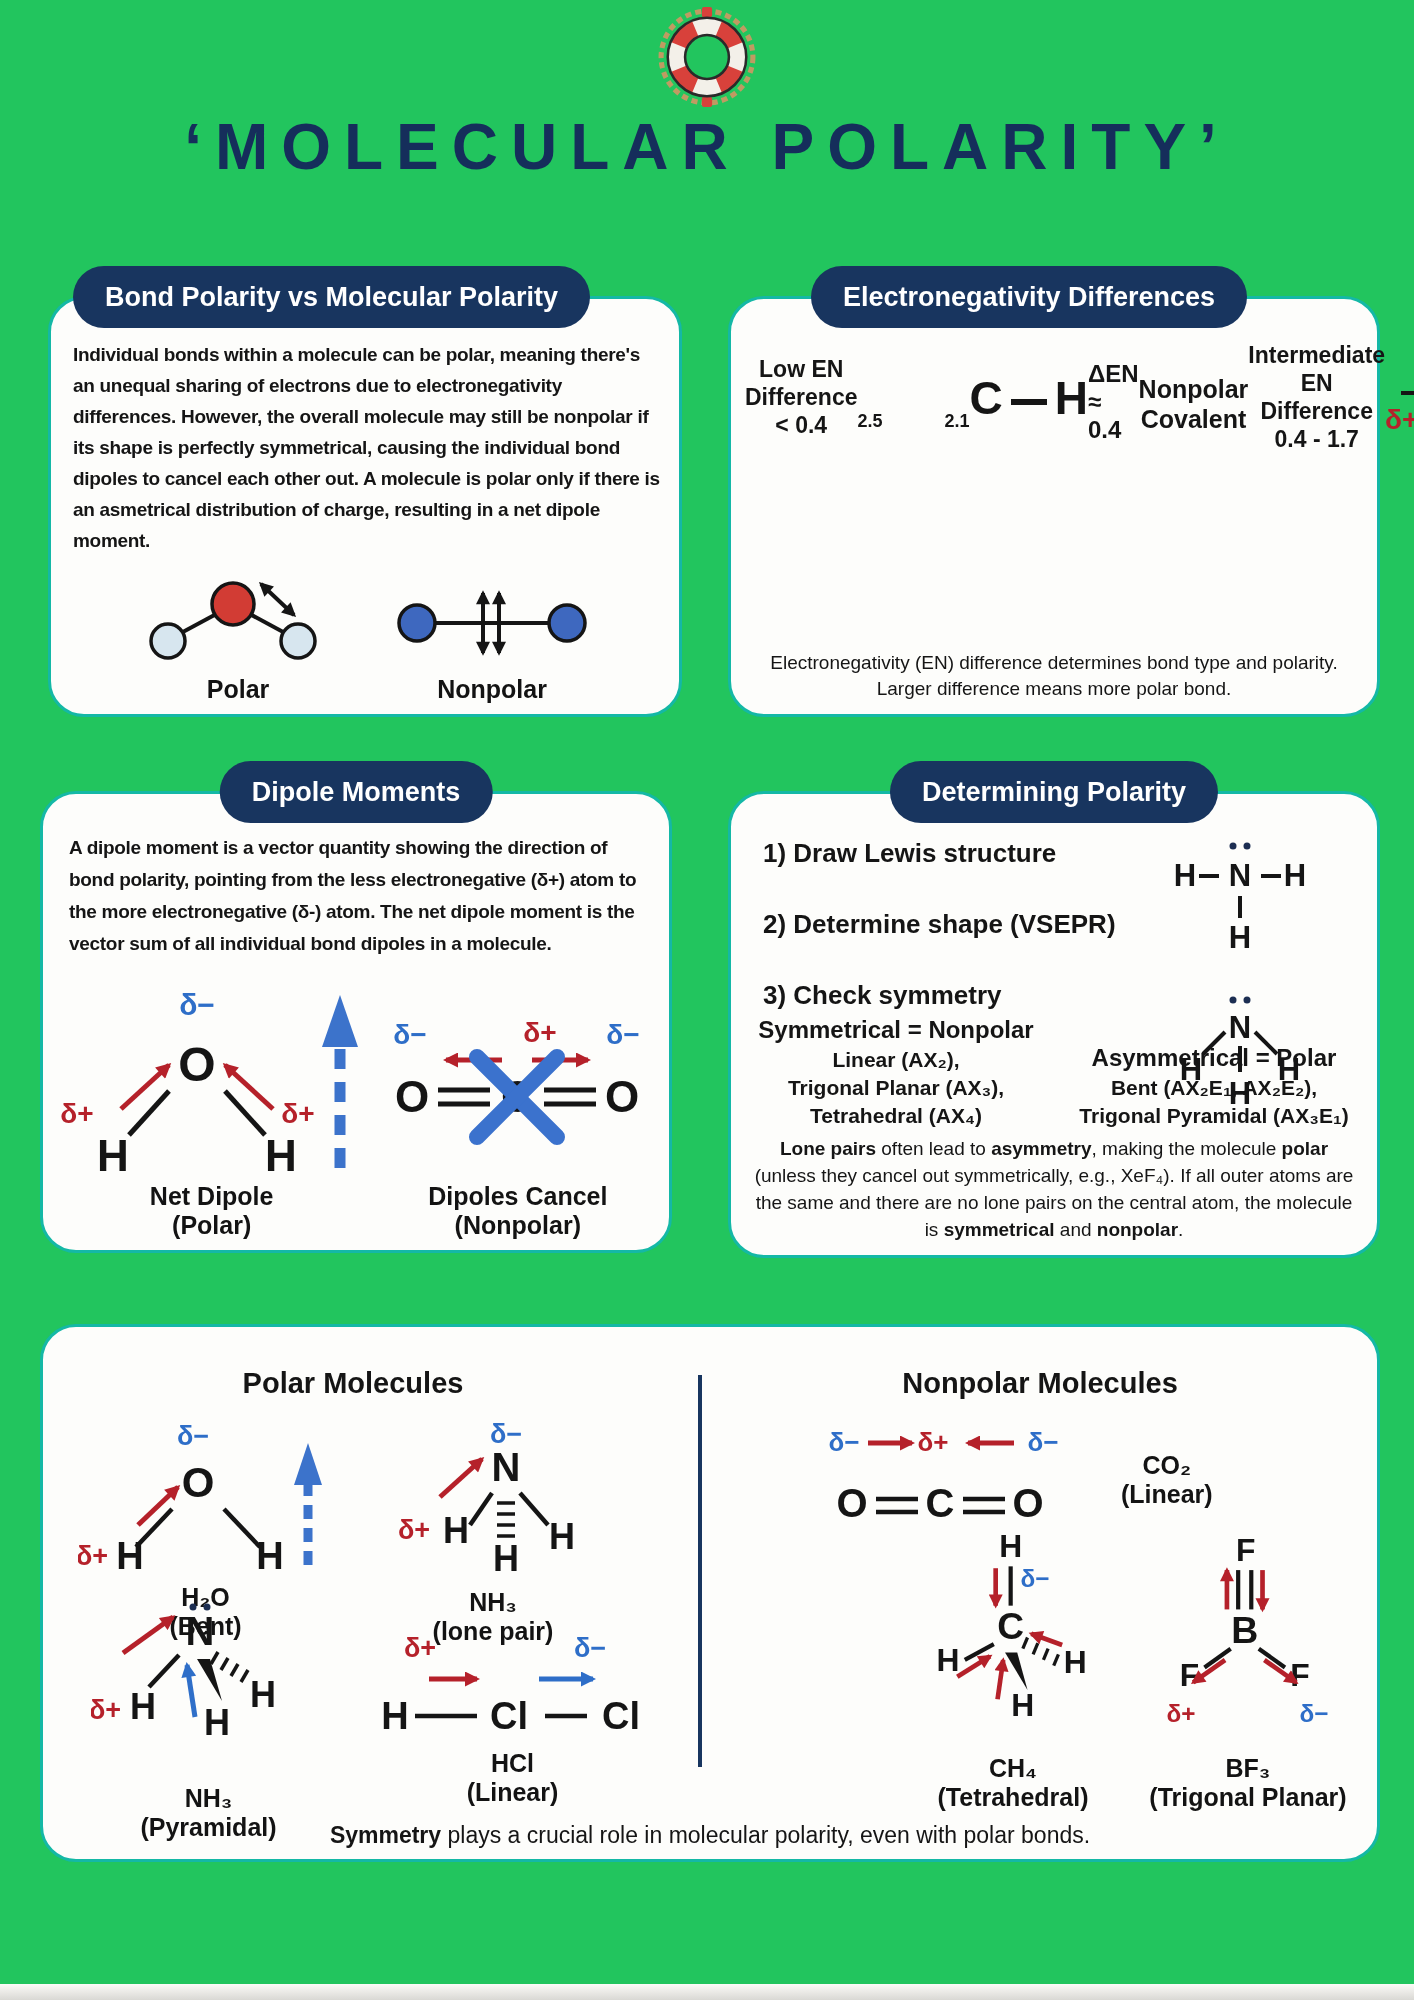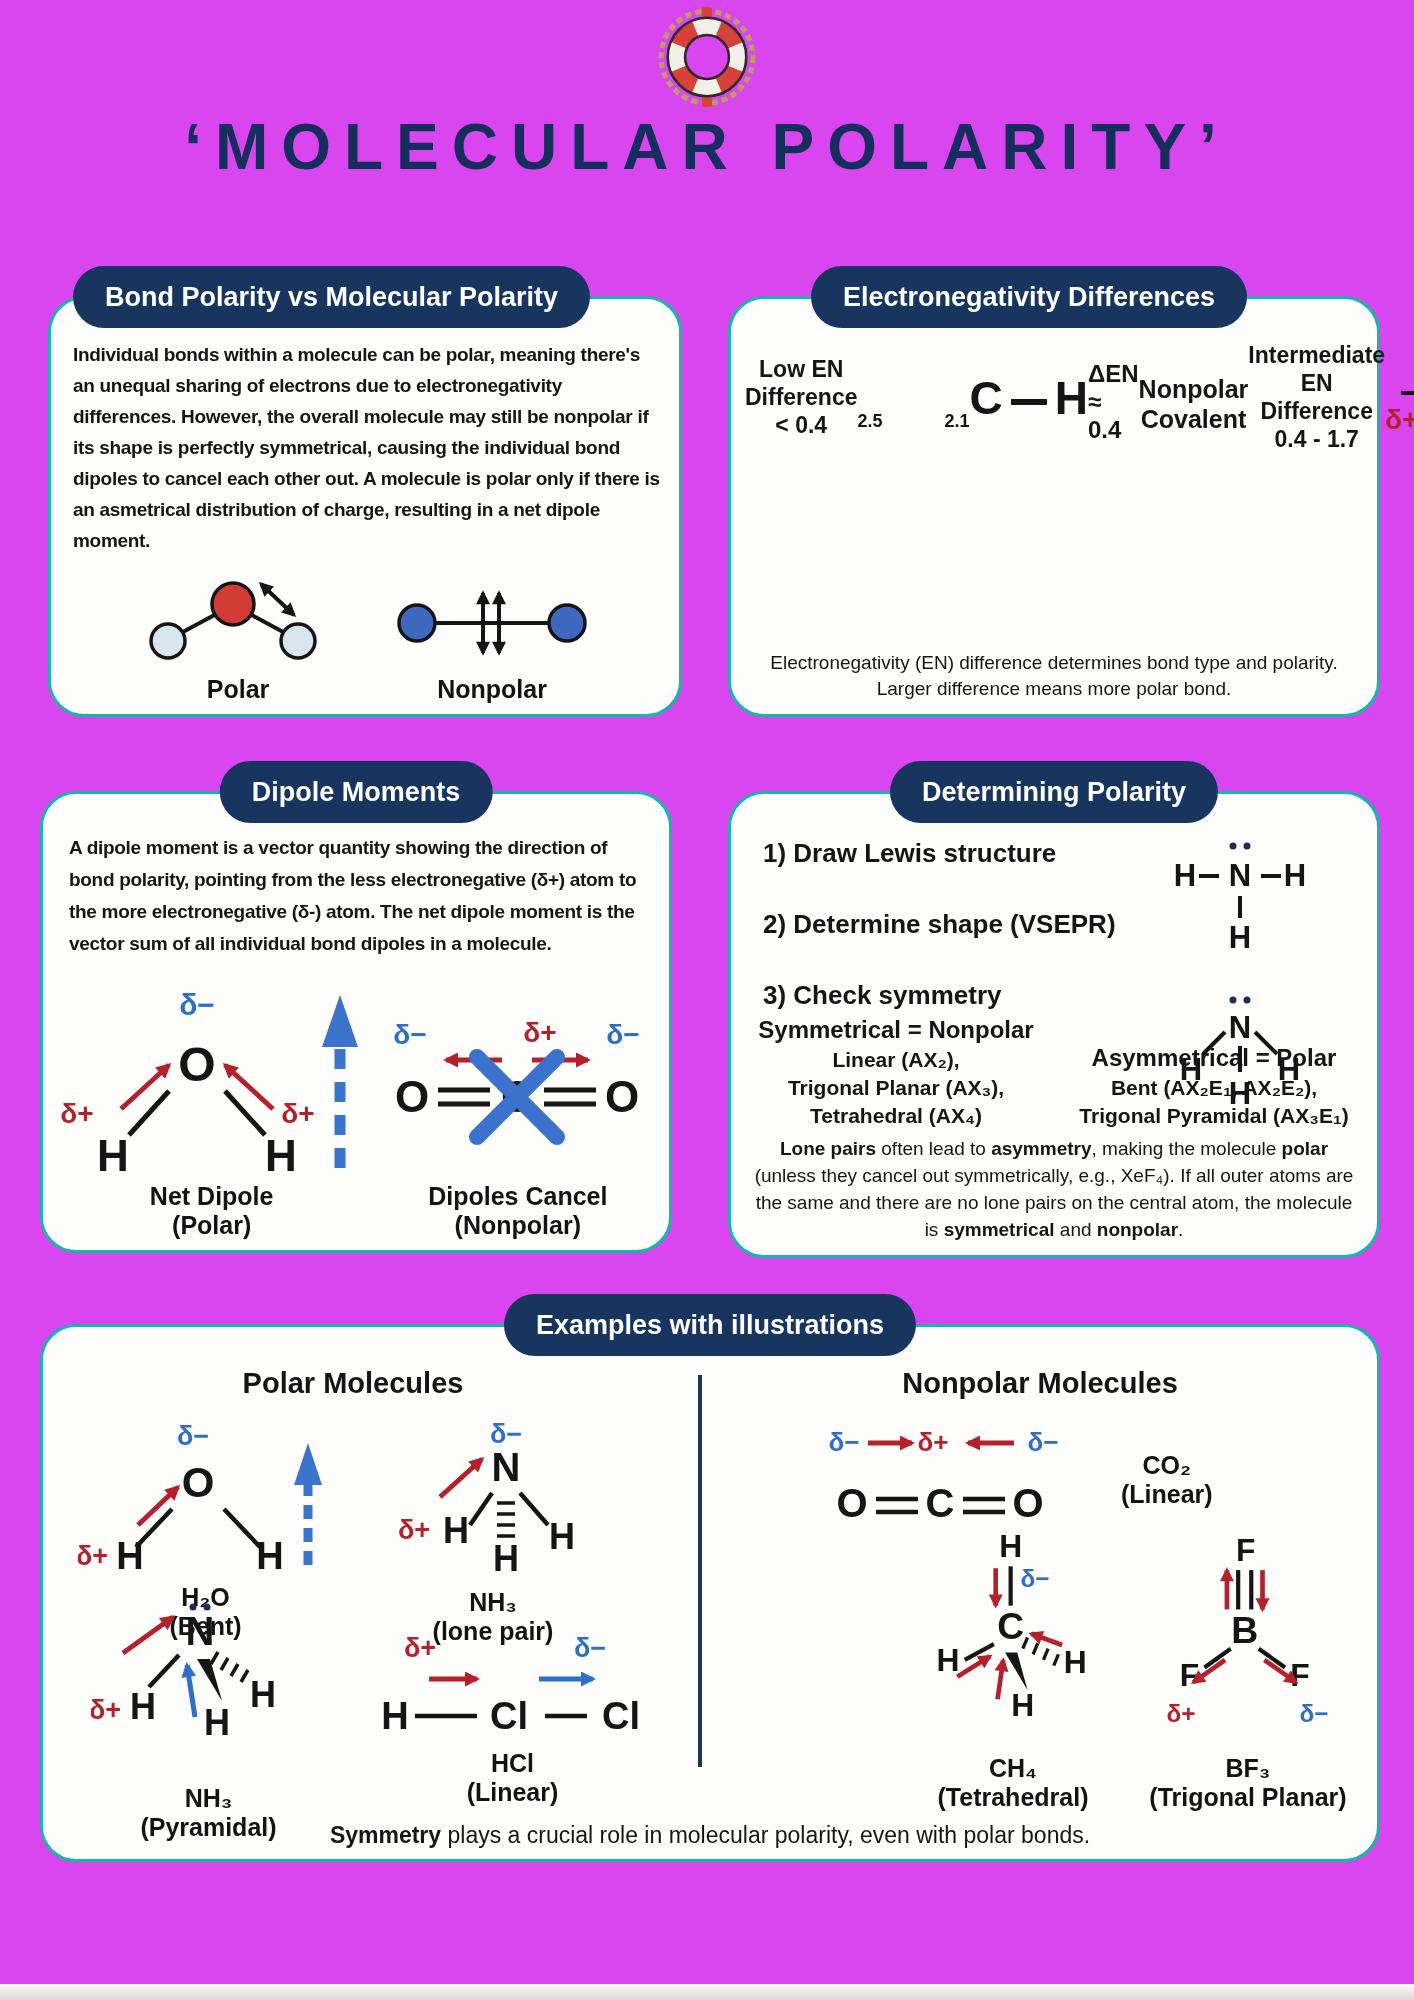--- a/index.html
+++ b/index.html
@@ -1,17 +1,17 @@
 <!DOCTYPE html>
 <html><head>
 <meta charset="utf-8">
 <style>
   * { margin:0; padding:0; box-sizing:border-box; }
   html,body { background:#e9e8e5; }
-  .page { position:relative; width:1414px; height:2000px; margin:0 auto; background:#d946ef;
+  .page { position:relative; width:1414px; height:2000px; margin:0 auto; background:#22c55e;
           font-family:"Liberation Sans","DejaVu Sans",sans-serif; color:#151515; overflow:hidden; }
   .hero-icon { position:absolute; top:6px; left:50%; transform:translateX(-50%); }
   .page-title { position:absolute; top:110px; left:0; width:100%; text-align:center;
                 font-size:64px; font-weight:800; letter-spacing:13px; color:#152e5b; white-space:nowrap; }
   .panel { position:absolute; border:3px solid #14b8a6; border-radius:36px; background:#fdfdfb; }
   .pill { position:absolute; top:-33px; height:62px; background:#18355f; color:#fff; border-radius:32px;
           font-size:27px; font-weight:700; padding:0 32px; display:flex; align-items:center;
           white-space:nowrap; z-index:2; }
   .pill.center { left:50%; transform:translateX(-50%); }
   .body-text { position:absolute; font-weight:700; color:#151515; letter-spacing:-0.3px; }
@@ -299,21 +299,20 @@
         <div class="det-line">Bent (AX₂E₁, AX₂E₂),</div>
         <div class="det-line">Trigonal Pyramidal (AX₃E₁)</div>
       </div>
     </div>
     <p class="det-note">
       <span class="b">Lone pairs</span><span> often lead to </span><span class="b">asymmetry</span><span>, making the molecule </span><span class="b">polar</span><span> (unless they cancel out symmetrically, e.g., XeF₄). If all outer atoms are the same and there are no lone pairs on the central atom, the molecule is </span><span class="b">symmetrical</span><span> and </span><span class="b">nonpolar</span><span>.</span>
     </p>
   </section>
 
   <section class="panel" style="left:40px;top:1324px;width:1340px;height:538px">
-    <div class="pill center">Examples with illustrations</div>
     <div class="ex-heading left">Polar Molecules</div>
     <div class="ex-heading right">Nonpolar Molecules</div>
     <div class="ex-div"></div>
 
     <figure class="ex-fig" style="left:35px;top:92px">
       <svg width="255" height="160" viewBox="0 0 255 160">
         <text x="115" y="26" text-anchor="middle" font-size="27" class="dm">δ−</text>
         <line x1="58" y1="128" x2="94" y2="90" stroke="#151515" stroke-width="4.5"></line>
         <line x1="146" y1="90" x2="182" y2="128" stroke="#151515" stroke-width="4.5"></line>
         <text x="120" y="78" text-anchor="middle" font-size="42">O</text>

